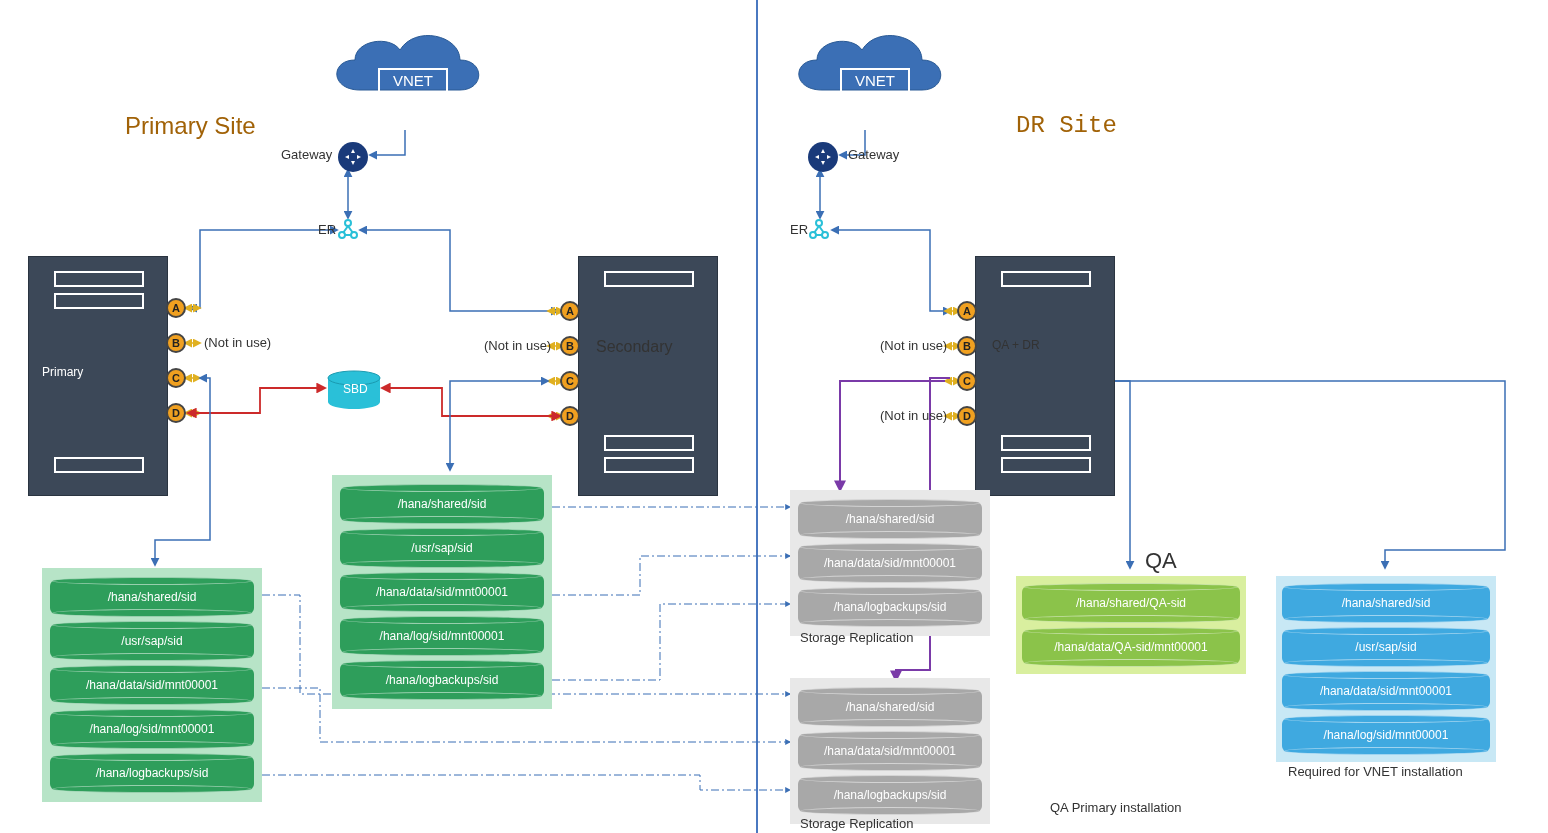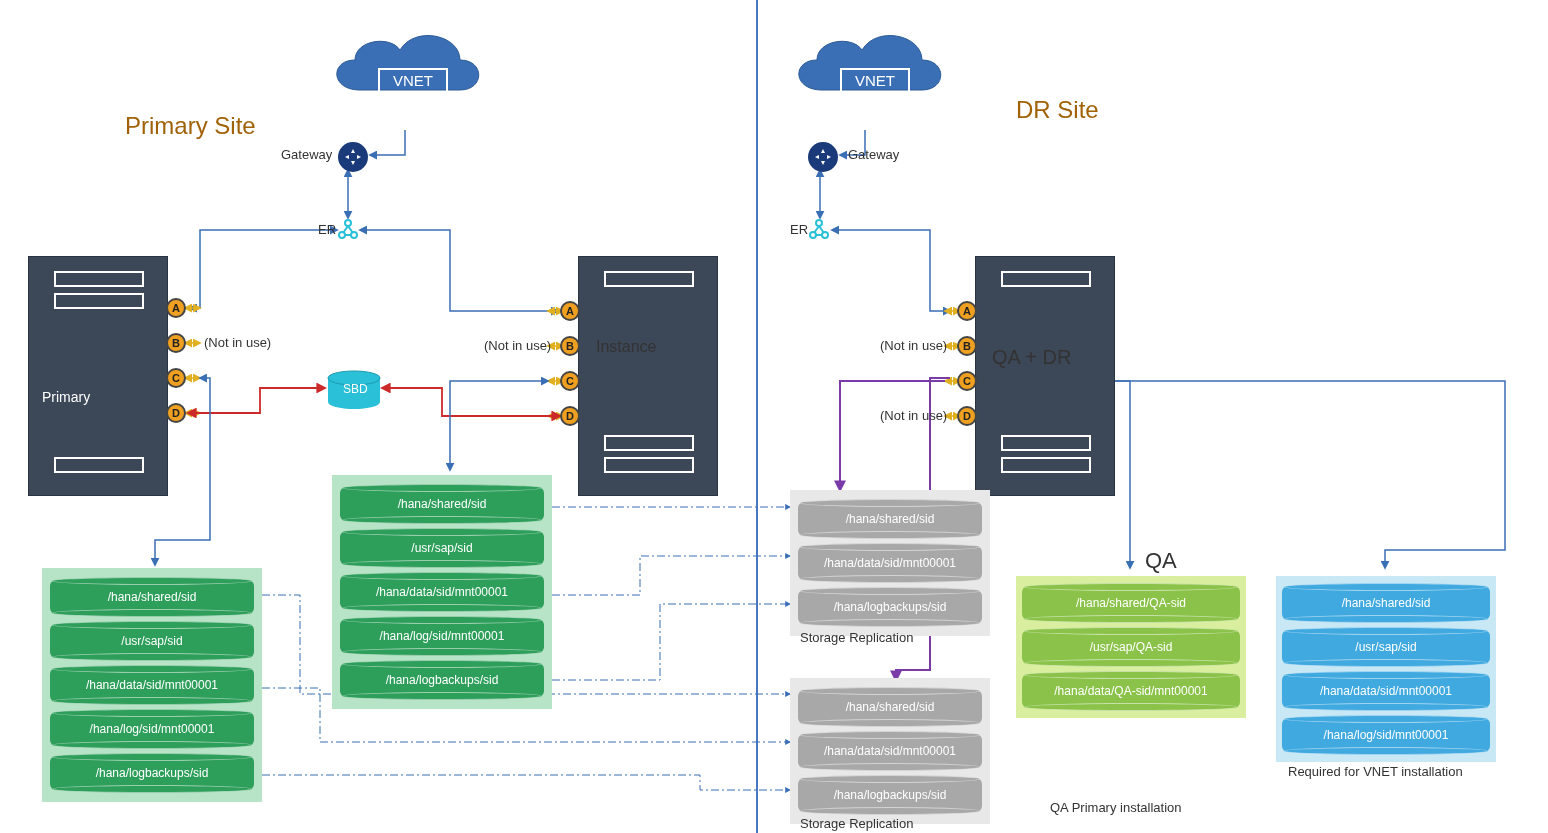--- a/index.html
+++ b/index.html
@@ -4,21 +4,21 @@
 <style>
   * { box-sizing: border-box; margin: 0; padding: 0; }
   body { font-family: "Segoe UI", Arial, sans-serif; background: #fff; width: 1548px; height: 833px; position: relative; overflow: hidden; }
   .abs { position: absolute; }
   .site-title { font-size: 24px; color: #a16207; }
   .small-label { font-size: 13px; color: #333; }
   .big-label { font-size: 22px; color: #333; }
   
   .server { background: #3c4858; border: 1px solid #2a3440; }
   .server-slot { background: #3c4858; border: 2px solid #fff; }
-  .server-text { color: #fff; font-size: 14px; margin-top: 24px; }
+  .server-text { color: #fff; font-size: 12px; }
   
   .port { width: 20px; height: 20px; border-radius: 50%; background: #f0a020; border: 2px solid #444; display:flex; align-items:center; justify-content:center; font-size: 11px; font-weight: bold; color: #222; }
   
   .cloud { width: 170px; height: 100px; }
   .cloud svg { width: 100%; height: 100%; }
   .cloud-label-box { border: 2px solid #fff; color:#fff; font-size:15px; text-align:center; padding:2px 10px; }
   
   .router { width: 30px; height: 30px; border-radius: 50%; background: #1a3a7a; display:flex; align-items:center; justify-content:center; }
   .router svg { width: 20px; height: 20px; }
   
@@ -168,21 +168,21 @@
 <div class="abs server" style="left:578px; top:256px; width:140px; height:240px;">
   <div class="abs server-slot" style="left:25px; top:14px; width:90px; height:16px;"></div>
   <div class="abs server-slot" style="left:25px; top:178px; width:90px; height:16px;"></div>
   <div class="abs server-slot" style="left:25px; top:200px; width:90px; height:16px;"></div>
 </div>
 <div class="abs port" style="left:560px; top:301px;">A</div>
 <div class="abs port" style="left:560px; top:336px;">B</div>
 <div class="abs port" style="left:560px; top:371px;">C</div>
 <div class="abs port" style="left:560px; top:406px;">D</div>
 <div class="abs small-label" style="left:484px; top:338px;">(Not in use)</div>
-<div class="abs" style="left:596px; top:338px; font-size:16px; color:#333;">Instance</div>
+<div class="abs" style="left:596px; top:338px; font-size:16px; color:#333;">Secondary</div>
 
 <div class="abs" style="left:326px; top:370px;">
   <svg width="56" height="40" viewBox="0 0 56 40">
       <ellipse cx="28" cy="8" rx="26" ry="7" fill="#2ac0d8"></ellipse>
       <rect x="2" y="8" width="52" height="24" fill="#2ac0d8"></rect>
       <ellipse cx="28" cy="32" rx="26" ry="7" fill="#2ac0d8"></ellipse>
       <ellipse cx="28" cy="8" rx="26" ry="7" fill="none" stroke="#1a9ab0"></ellipse>
     </svg>
 </div>
 <div class="abs" style="left:343px; top:382px; font-size:12px; color:#fff;">SBD</div>
@@ -196,21 +196,21 @@
 </div>
 
 <div class="abs stg-green-bg" style="left:332px; top:475px; width:220px;">
   <div class="disk disk-green">/hana/shared/sid</div>
   <div class="disk disk-green">/usr/sap/sid</div>
   <div class="disk disk-green">/hana/data/sid/mnt00001</div>
   <div class="disk disk-green">/hana/log/sid/mnt00001</div>
   <div class="disk disk-green">/hana/logbackups/sid</div>
 </div>
 
-<div class="abs site-title" style="left:1016px; top:96px;">DR Site</div>
+<div class="abs site-title" style="left:1016px; top:112px;font-family:Liberation Mono, monospace;">DR Site</div>
 
 <div class="abs cloud" style="left:782px; top:20px;">
   <svg viewBox="0 0 170 100">
     <path d="M40 70 C10 70 10 40 35 40 C35 20 70 15 80 30 C95 5 140 15 140 40 C165 40 165 70 140 70 Z" fill="#3b6fb5" stroke="#2a5a95"></path>
   </svg>
 </div>
 <div class="abs cloud-label-box" style="left:840px; top:68px; width:70px;">VNET</div>
 
 <div class="abs router" style="left:808px; top:142px;">
   <svg viewBox="0 0 20 20">
@@ -240,40 +240,39 @@
   <div class="abs server-slot" style="left:25px; top:14px; width:90px; height:16px;"></div>
   <div class="abs server-slot" style="left:25px; top:178px; width:90px; height:16px;"></div>
   <div class="abs server-slot" style="left:25px; top:200px; width:90px; height:16px;"></div>
 </div>
 <div class="abs port" style="left:957px; top:301px;">A</div>
 <div class="abs port" style="left:957px; top:336px;">B</div>
 <div class="abs port" style="left:957px; top:371px;">C</div>
 <div class="abs port" style="left:957px; top:406px;">D</div>
 <div class="abs small-label" style="left:880px; top:338px;">(Not in use)</div>
 <div class="abs small-label" style="left:880px; top:408px;">(Not in use)</div>
-<div class="abs" style="left:992px; top:346px; font-size:20px; color:#333;">QA + DR</div>
+<div class="abs" style="left:992px; top:338px; font-size:12px; color:#333;">QA + DR</div>
 
 <div class="abs stg-grey-bg" style="left:790px; top:490px; width:200px;">
   <div class="disk disk-grey">/hana/shared/sid</div>
   <div class="disk disk-grey">/hana/data/sid/mnt00001</div>
   <div class="disk disk-grey">/hana/logbackups/sid</div>
 </div>
 <div class="abs small-label" style="left:800px; top:630px;">Storage Replication</div>
 
 <div class="abs stg-grey-bg" style="left:790px; top:678px; width:200px;">
   <div class="disk disk-grey">/hana/shared/sid</div>
   <div class="disk disk-grey">/hana/data/sid/mnt00001</div>
   <div class="disk disk-grey">/hana/logbackups/sid</div>
 </div>
 <div class="abs small-label" style="left:800px; top:816px;">Storage Replication</div>
 
 <div class="abs big-label" style="left:1145px; top:548px;">QA</div>
 <div class="abs stg-lime-bg" style="left:1016px; top:576px; width:230px;">
   <div class="disk disk-lime">/hana/shared/QA-sid</div>
-  <div class="disk disk-lime">/usr/sap/QA-sid</div>
   <div class="disk disk-lime">/hana/data/QA-sid/mnt00001</div>
 </div>
 <div class="abs small-label" style="left:1050px; top:800px;">QA Primary installation</div>
 
 <div class="abs big-label" style="left:1418px; top:548px;margin-top:40px;">DR</div>
 <div class="abs stg-blue-bg" style="left:1276px; top:576px; width:220px;">
   <div class="disk disk-blue">/hana/shared/sid</div>
   <div class="disk disk-blue">/usr/sap/sid</div>
   <div class="disk disk-blue">/hana/data/sid/mnt00001</div>
   <div class="disk disk-blue">/hana/log/sid/mnt00001</div>

